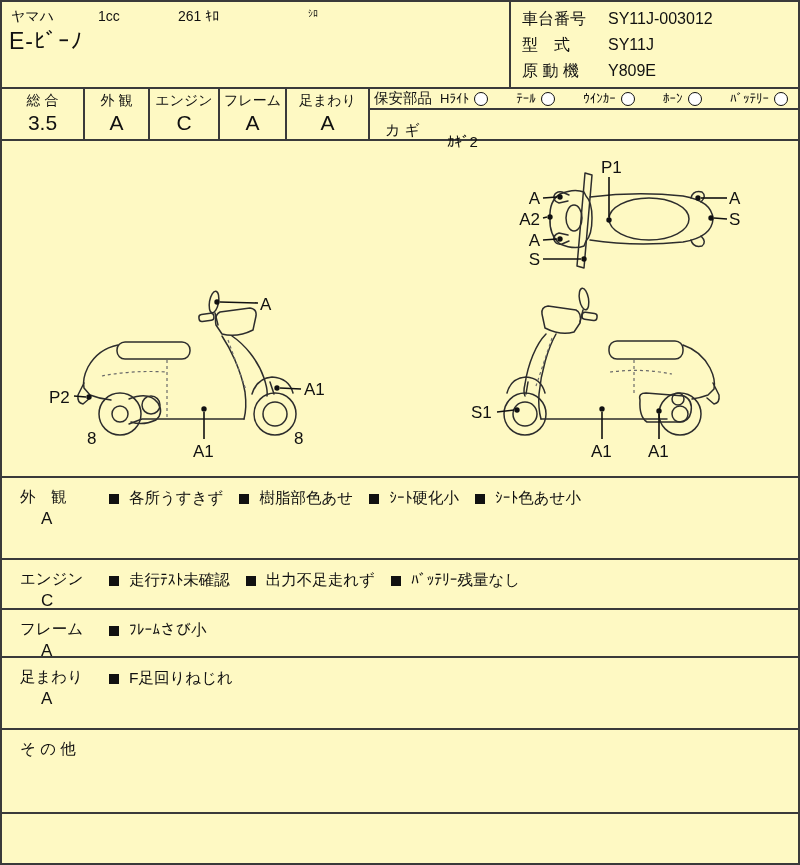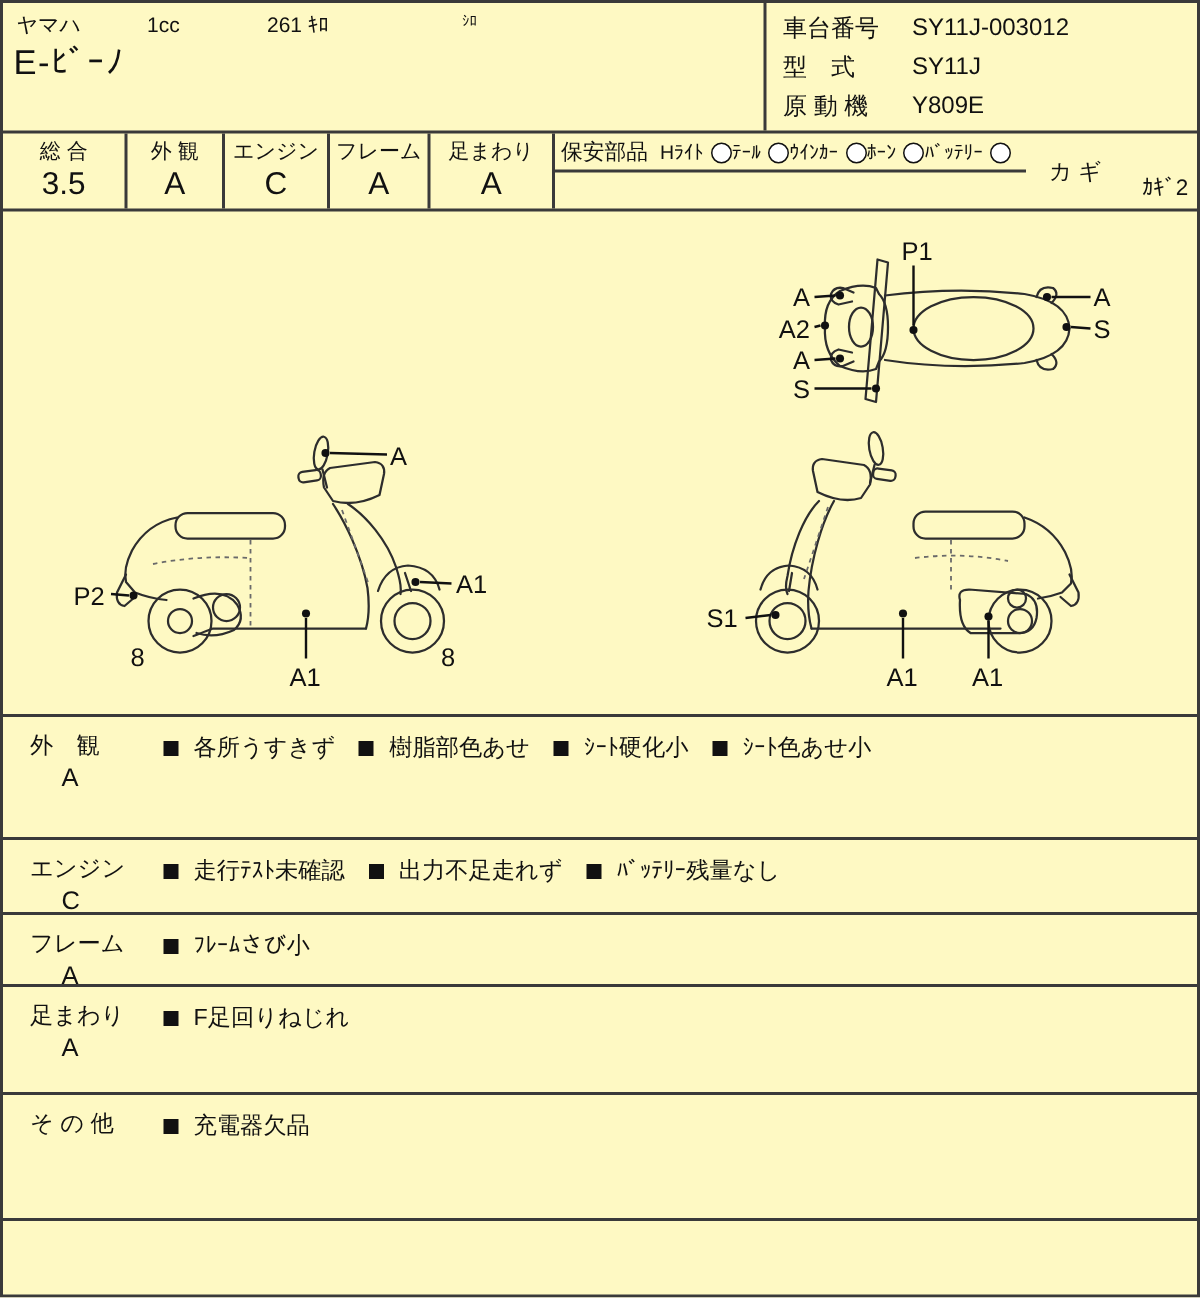--- a/index.html
+++ b/index.html
@@ -17,21 +17,21 @@
   .h-model{position:absolute;left:7px;top:26px;font-size:23px;letter-spacing:1px;}
   .h-right{position:absolute;left:507px;top:0;width:293px;height:85px;border-left:2px solid #3a3a3a;box-sizing:border-box;padding:4px 0 0 11px;}
   .h-row{display:flex;align-items:center;height:26px;font-size:16px;}
   .h-label{width:82px;display:flex;justify-content:space-between;white-space:pre;}
   .h-value{margin-left:4px;}
   
   .ratings{position:absolute;left:0;top:85px;width:100%;height:54px;border-top:2px solid #3a3a3a;border-bottom:2px solid #3a3a3a;box-sizing:border-box;display:flex;}
   .r-cell{border-right:2px solid #3a3a3a;box-sizing:border-box;display:flex;flex-direction:column;align-items:center;padding-top:3px;flex:none;}
   .r-label{font-size:14px;white-space:pre;}
   .r-grade{font-size:21px;margin-top:1px;}
-  .safety{flex:1;display:flex;flex-direction:row;}
+  .safety{flex:1;display:flex;flex-direction:column;}
   .sp-row1{height:26px;border-bottom:2px solid #3a3a3a;box-sizing:border-box;display:flex;align-items:center;padding:0 10px 0 4px;}
   .sp-title{font-size:14.5px;flex:none;}
   .sp-items{flex:1;display:flex;justify-content:space-between;margin-left:8px;}
   .sp-item{display:flex;align-items:flex-end;font-size:13px;}
   .ok-circle{width:12px;height:12px;border:1.8px solid #111;border-radius:50%;display:inline-block;margin-left:5px;background:#fff;}
   .sp-row2{flex:1;display:flex;align-items:center;padding-left:15px;font-size:15px;}
   .key-label{white-space:pre;}
   .key-value{margin-left:27px;margin-top:23px;}
   
   .diagram{position:absolute;left:0;top:139px;width:100%;height:335px;}
@@ -312,23 +312,17 @@
     <div class="sec-items">
       <span class="item">
           <span class="bullet"></span>
           <span>F足回りねじれ</span>
         </span>
     </div>
   </div>
 
   <div class="sec" style="top:726px;height:84px;">
     <span class="sec-label">そ の 他</span>
-    <div class="sec-items">
-      <span class="item">
-          <span class="bullet"></span>
-          <span>充電器欠品</span>
-        </span>
-    </div>
   </div>
 
   <div class="sec" style="top:810px;height:51px;"></div>
 
 </div>
 
 </body></html>

